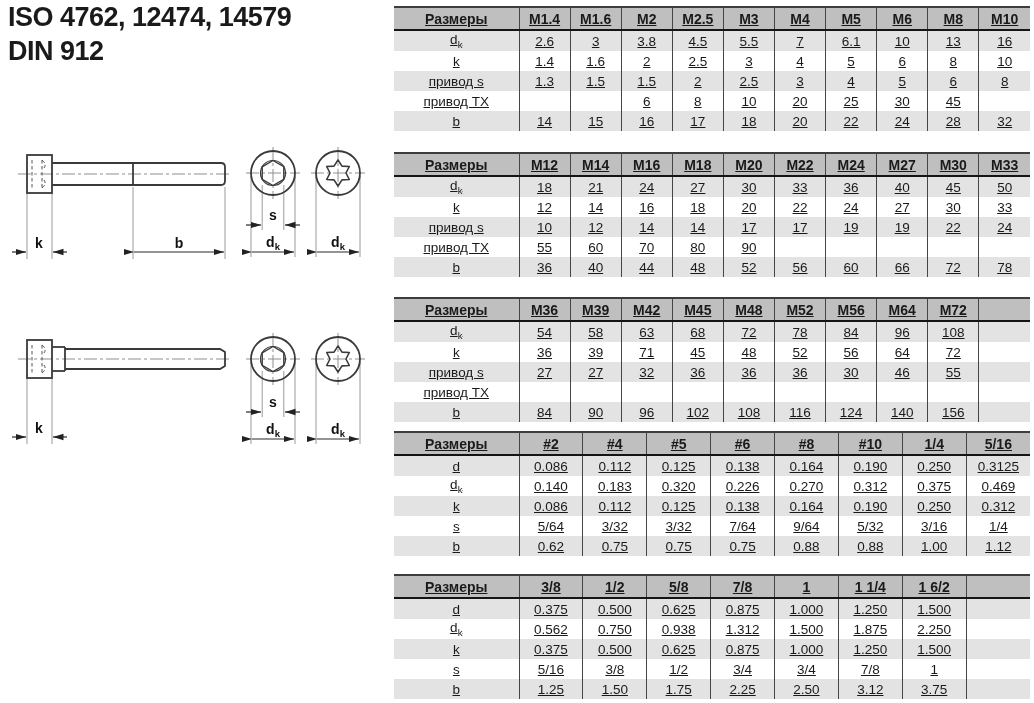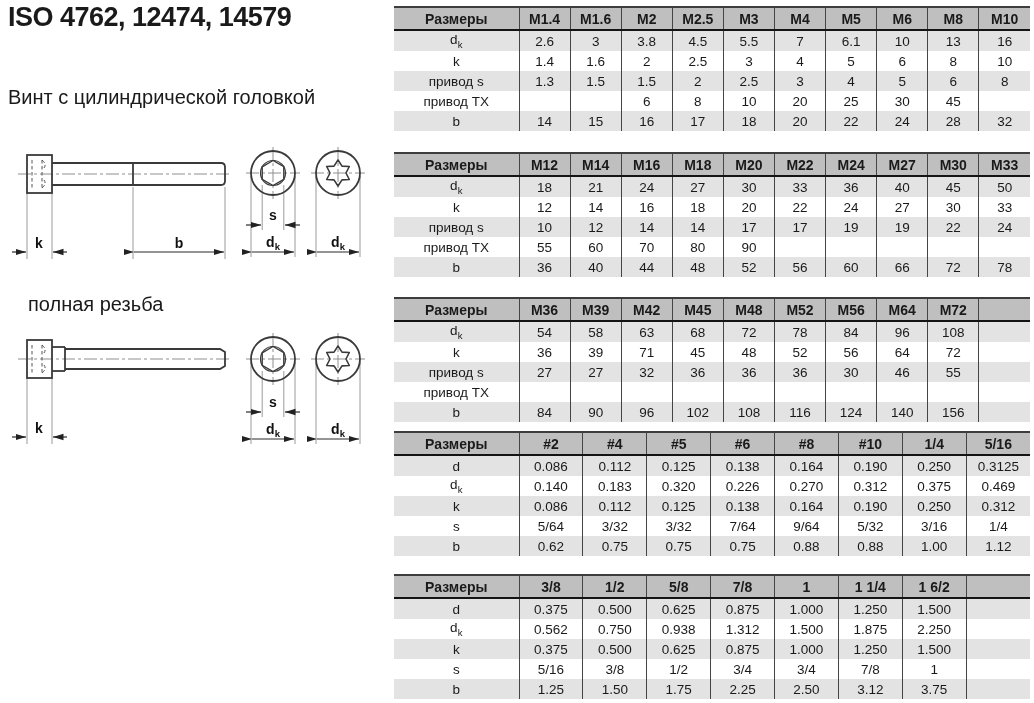--- a/index.html
+++ b/index.html
@@ -17,38 +17,38 @@
   .thin{stroke-width:1.2;}
   .hex-socket{fill:none;stroke-width:1.4;}
   .torx-socket{fill:none;stroke-width:1.6;stroke-linejoin:round;}
   .cl line{stroke:#8f8f8f;stroke-width:1;stroke-dasharray:13 3 3 3;}
   .ext line{stroke:#9a9a9a;stroke-width:1;}
   .dim line{stroke:#2a2a2a;stroke-width:1.2;}
   .hid line,.hid path{stroke:#555;stroke-width:1;stroke-dasharray:3.5 2.5;fill:none;}
   .lbl text{font:700 14px "Liberation Sans",sans-serif;fill:#111;text-anchor:middle;}
   .lbl .ssub{font-size:9.5px;}
   
-  .tblwrap{position:absolute;left:394px;width:640px;}
+  .tblwrap{position:absolute;left:394px;width:640px;text-decoration:underline;}
   #tbl0{top:6px;} #tbl1{top:152px;} #tbl2{top:297px;} #tbl3{top:431px;} #tbl4{top:574px;}
   table.dim{border-collapse:collapse;table-layout:fixed;width:636px;color:var(--text,#1a1a1a);}
   table.dim th,table.dim td{text-align:center;padding:0;white-space:nowrap;overflow:hidden;}
   table.dim thead th{background:var(--header-bg,#bfbfbf);font-weight:700;font-size:14px;height:21px;
     border-top:2px solid #3d3d3d;border-bottom:2.5px solid #141414;}
   table.dim td{font-size:13.5px;height:20px;}
   table.dim th + th, table.dim td + td{border-left:1.5px solid var(--table-line,#454545);}
   table.dim tbody tr:nth-child(odd){background:var(--row-shade,#e3e3e3);}
   sub{font-size:9.5px;}
 </style>
 </head>
 <body>
 
 <div class="page">
 
   <div class="t-iso">ISO 4762, 12474, 14579</div>
-  <div class="t-sub">Винт с цилиндрической головкой</div>
+  <div class="t-din">DIN 912</div>
 
   <svg id="drw1" class="drw" width="380" height="128" viewBox="0 0 380 128">
     <defs>
       <marker id="arwA" markerWidth="12" markerHeight="10" refX="10.5" refY="5" orient="auto" markerUnits="userSpaceOnUse">
         <path d="M0,1.8 L10.5,5 L0,8.2 Z" fill="#222"></path>
       </marker>
     </defs>
     <g class="cl">
       <line x1="12" y1="28" x2="226" y2="28"></line>
       <line x1="240" y1="27" x2="294" y2="27"></line>
@@ -99,21 +99,20 @@
     </g>
     <g class="lbl">
       <text x="33" y="102">k</text>
       <text x="173" y="102">b</text>
       <text x="267" y="74">s</text>
       <text x="267" y="101"><tspan>d</tspan><tspan class="ssub" dy="3">k</tspan></text>
       <text x="332" y="101"><tspan>d</tspan><tspan class="ssub" dy="3">k</tspan></text>
     </g>
   </svg>
 
-  <div class="t-full">полная резьба</div>
 
   <svg id="drw2" class="drw" width="380" height="125" viewBox="0 0 380 125">
     <defs>
       <marker id="arwB" markerWidth="12" markerHeight="10" refX="10.5" refY="5" orient="auto" markerUnits="userSpaceOnUse">
         <path d="M0,1.8 L10.5,5 L0,8.2 Z" fill="#222"></path>
       </marker>
     </defs>
     <g class="cl">
       <line x1="12" y1="31" x2="226" y2="31"></line>
       <line x1="240" y1="31" x2="294" y2="31"></line>

